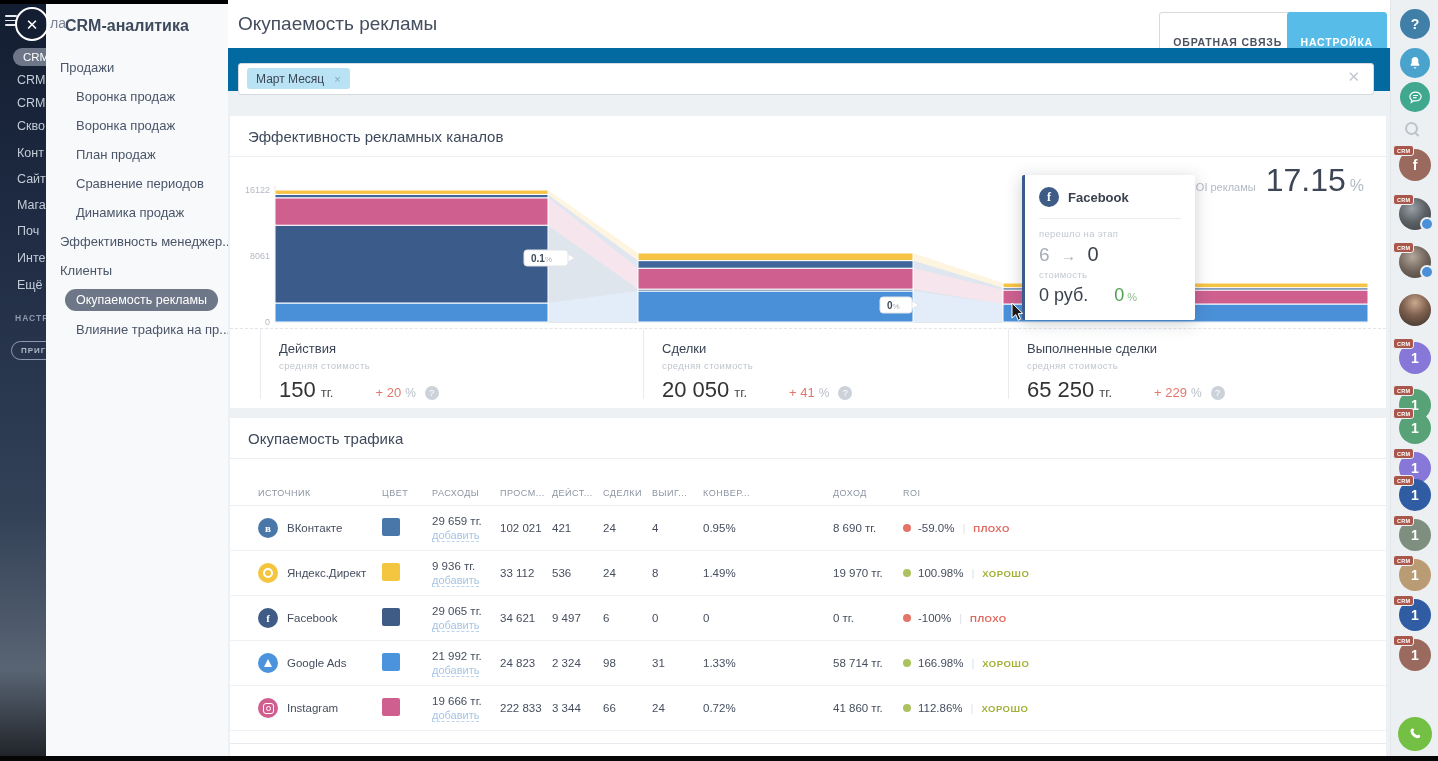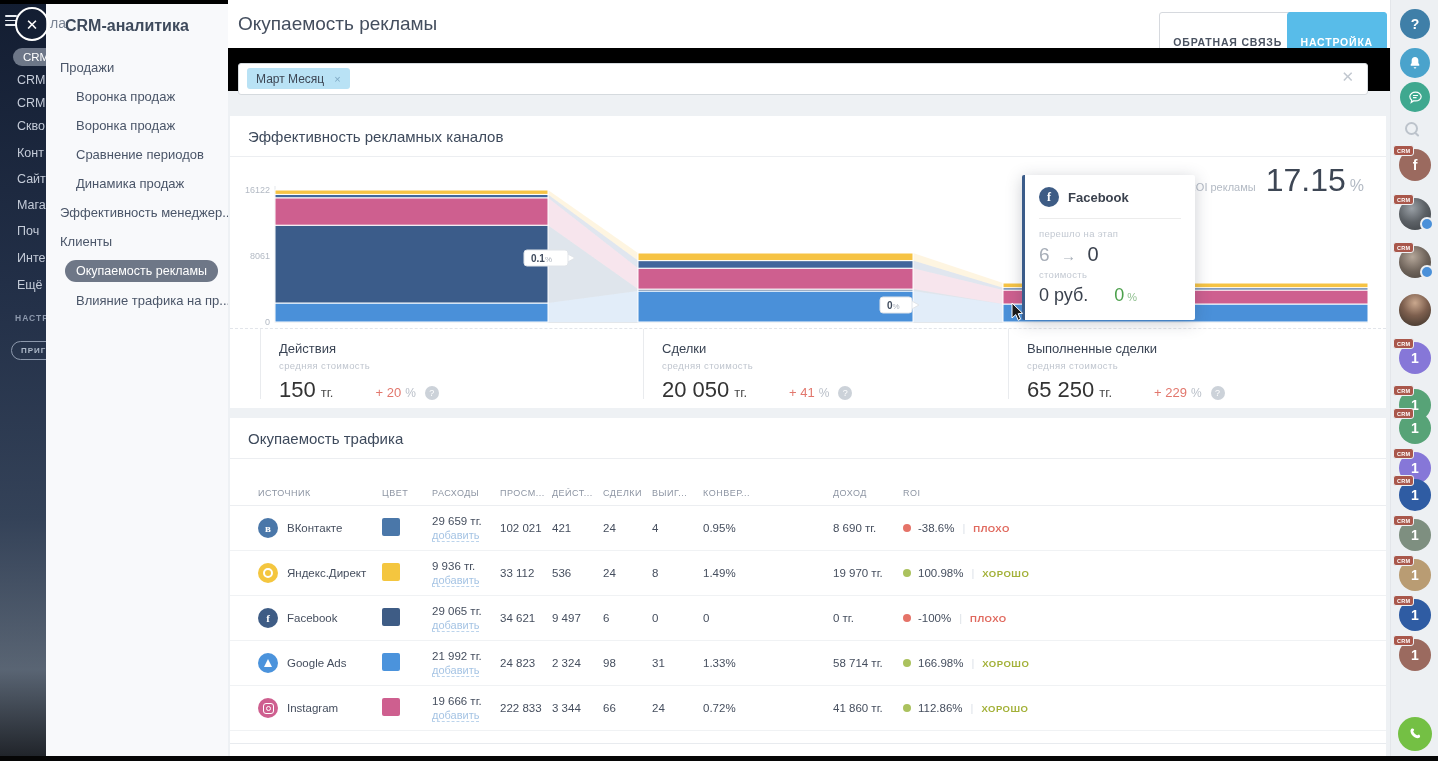--- a/index.html
+++ b/index.html
@@ -40,21 +40,21 @@
 
   
   #main{left:228px;top:0;width:1162px;height:761px;}
   #hdr{left:0;top:0;width:100%;height:48px;background:#fff;}
   #hdr-title{left:10px;top:13px;font-size:19px;color:#444e5e;}
   .hbtn{top:12px;height:26px;border-radius:3px;font-size:10.5px;font-weight:bold;letter-spacing:.8px;
     display:flex;align-items:center;justify-content:center;padding:16px 13px;cursor:pointer;}
   #btn-feedback{right:94px;background:#fff;border:1px solid #d6d9de;color:#4a5260;}
   #btn-settings{right:3px;background:#58bce9;color:#fff;border:1px solid #58bce9;}
 
-  #filter-band{left:0;top:48px;width:100%;height:43px;background:#000000;}
+  #filter-band{left:0;top:48px;width:100%;height:43px;background:#0369a1;padding-left:6px;}
   #filter-input{left:10px;right:22px;top:15px;height:30px;background:#fff;border:1px solid #d5dade;border-radius:3px;}
   #filter-chip{left:8px;top:4px;height:21px;background:#b9e2f5;border-radius:3px;display:flex;align-items:center;padding:0 9px;font-size:12px;color:#3d4654;cursor:pointer;}
   #chip-x{margin-left:10px;color:#7fa9c4;font-size:11px;cursor:pointer;}
   .mag{display:inline-block;width:9px;height:9px;border:2px solid #bcc3cb;border-radius:50%;position:relative;}
   .mag::after{content:"";position:absolute;width:2px;height:5px;background:#bcc3cb;left:9px;top:8px;transform:rotate(-45deg);border-radius:1px;}
   #filter-mag{right:36px;top:9px;cursor:pointer;}
   #filter-x{right:13px;top:4px;font-size:15px;color:#c2c8d0;cursor:pointer;}
 
   
   .card{background:#fff;}
@@ -171,20 +171,21 @@
     <span>✕</span>
   </div>
 <div class="abs" id="brand-partial">ла</div>
 
 <div class="abs" id="menu-panel">
   <div id="menu-title">CRM-аналитика</div>
   <div id="menu-items">
       <div class="m-item m-lvl0">Продажи</div>
       <div class="m-item m-lvl1">Воронка продаж</div>
       <div class="m-item m-lvl1">Воронка продаж</div>
+      <div class="m-item m-lvl1">План продаж</div>
       <div class="m-item m-lvl1">Сравнение периодов</div>
       <div class="m-item m-lvl1">Динамика продаж</div>
       <div class="m-item m-lvl0">Эффективность менеджер...</div>
       <div class="m-item m-lvl0">Клиенты</div>
       <div class="m-sel-wrap"><span class="m-sel">Окупаемость рекламы</span></div>
       <div class="m-item m-lvl1">Влияние трафика на пр...</div>
     </div>
 </div>
 
 <div class="abs" id="main">
@@ -343,21 +344,21 @@
           <div class="cell"><span class="swatch" style="background:#4a77a9"></span></div>
           <div class="cell"><div class="spendv">29 659 тг.</div><span class="addlink">добавить</span></div>
           <div class="cell">102 021</div>
           <div class="cell">421</div>
           <div class="cell">24</div>
           <div class="cell">4</div>
           <div class="cell">0.95%</div>
           <div class="cell">8 690 тг.</div>
           <div class="cell roic">
             <span class="dot bad"></span>
-            <span>-38.6%</span>
+            <span>-59.0%</span>
             <span class="sep">|</span>
             <span class="statlbl bad">ПЛОХО</span>
           </div>
         </div>
         <div class="tgrid trow">
           <div class="cell srcc">
             <span class="sicon" style="background:#f4c63f">
               <span class="g-ring"></span>
             </span>
             <span>Яндекс.Директ</span>

